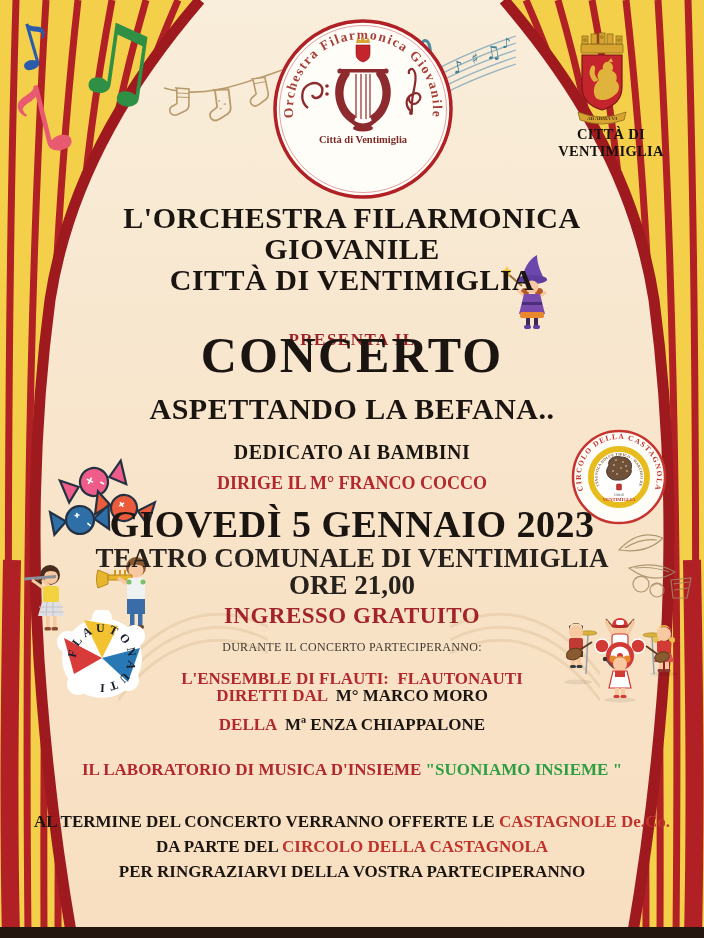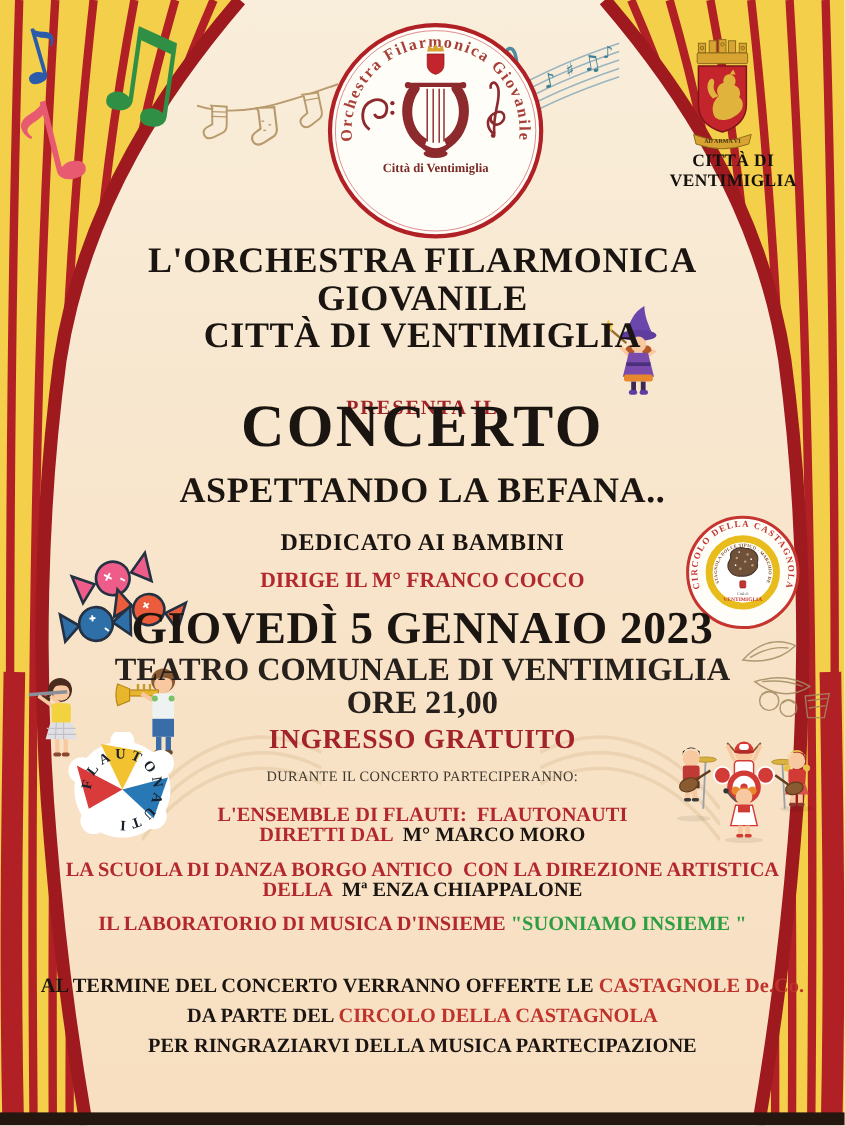--- a/index.html
+++ b/index.html
@@ -418,28 +418,27 @@
   </div>
   <div class="txt admission">INGRESSO GRATUITO</div>
   <div class="txt intro">DURANTE IL CONCERTO PARTECIPERANNO:</div>
 
   <div class="part" style="top:671px">
     <div><span class="red">L'ENSEMBLE DI FLAUTI: &nbsp;FLAUTONAUTI</span></div>
     <div><span class="red">DIRETTI DAL </span><span class="blk">&nbsp;M° MARCO MORO</span></div>
   </div>
 
   <div class="part" style="top:717px">
-    <div><span class="red">LA SCUOLA DI DANZA BORGO ANTICO &nbsp;CON LA DIREZIONE ARTISTICA</span></div>
     <div><span class="red">DELLA </span><span class="blk">&nbsp;Mª ENZA CHIAPPALONE</span></div>
   </div>
 
   <div class="part" style="top:762px">
     <div><span class="red">IL LABORATORIO DI MUSICA D'INSIEME </span><span class="green">"SUONIAMO INSIEME "</span></div>
   </div>
 
   <div class="txt closing">
     <div><span class="blk">AL TERMINE DEL CONCERTO VERRANNO OFFERTE LE </span><span class="cred">CASTAGNOLE De.Co.</span></div>
     <div><span class="blk">DA PARTE DEL </span><span class="cred">CIRCOLO DELLA CASTAGNOLA</span></div>
-    <div><span class="blk">PER RINGRAZIARVI DELLA MUSICA PARTECIPAZIONE</span></div>
+    <div><span class="blk">PER RINGRAZIARVI DELLA VOSTRA PARTECIPERANNO</span></div>
   </div>
 
   <div class="bottombar"></div>
 </div>
 
 </body></html>

